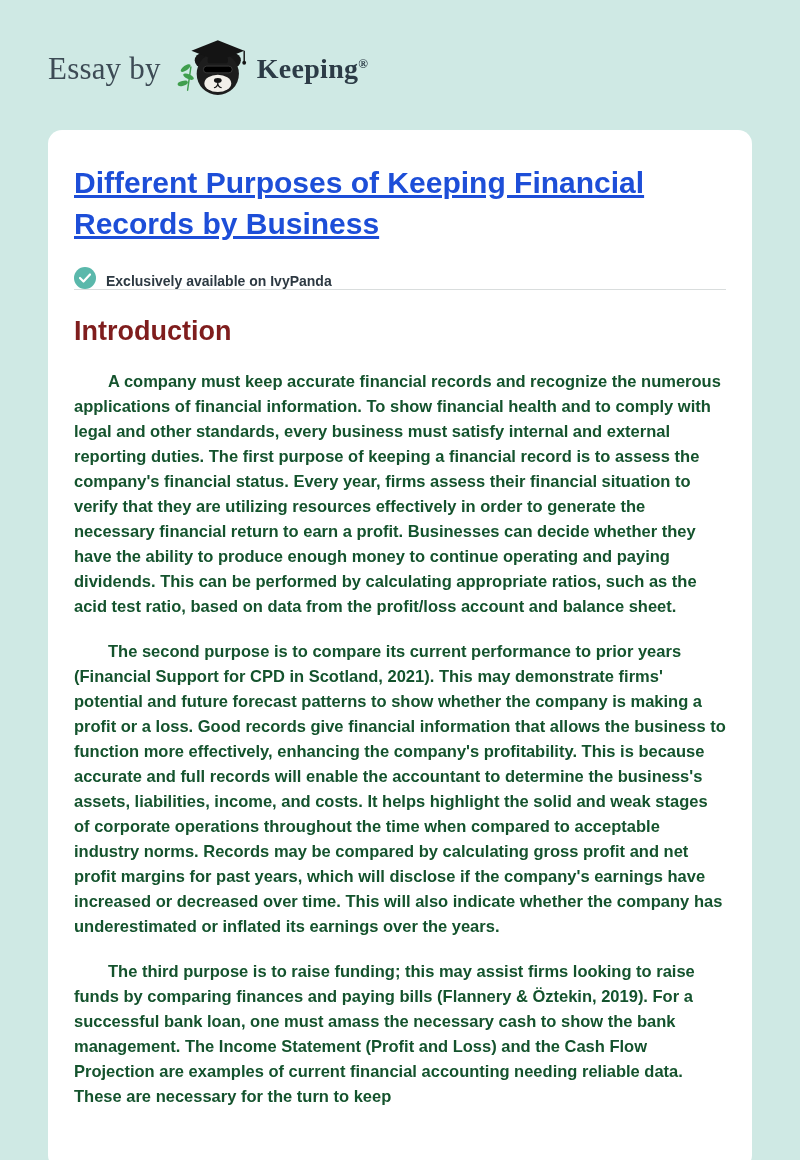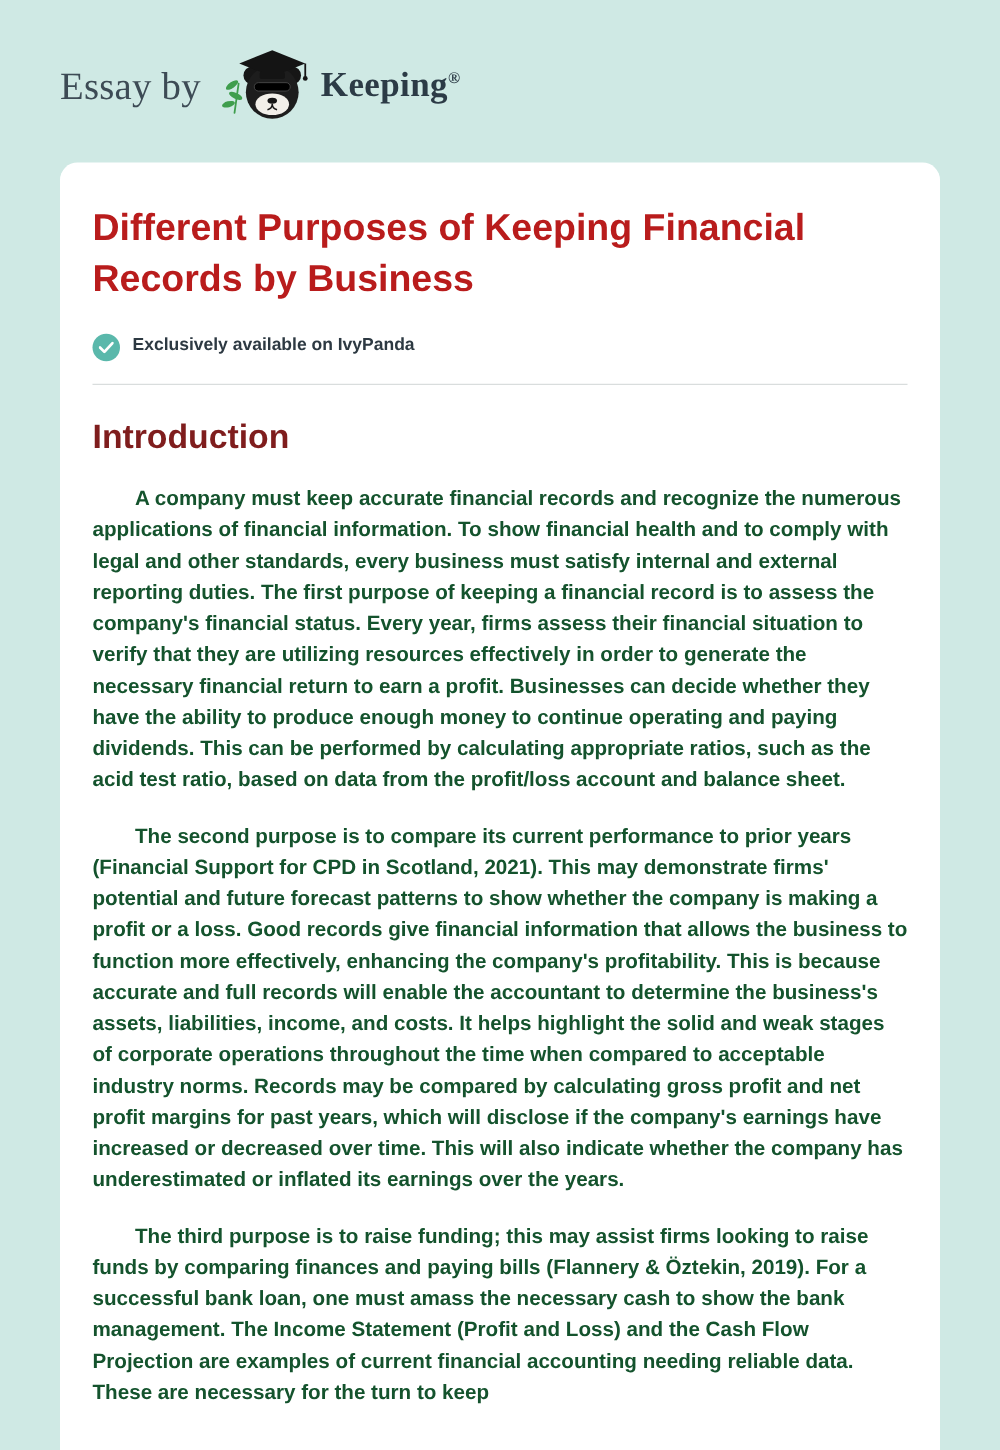--- a/index.html
+++ b/index.html
@@ -49,28 +49,28 @@
     margin: 26px 48px 0 48px;
     background: #ffffff;
     border-radius: 14px;
     padding: 32px 26px 40px 26px;
     min-height: 972px;
   }
   .title {
     font-size: 30px;
     line-height: 1.38;
     font-weight: 700;
-    color: #b91c1c;
+    color: #1d4ed8;
     margin: 0 0 22px 0;
+    text-decoration: underline;
   }
   .avail-row {
     display: flex;
-    align-items: flex-start;
+    align-items: flex-end;
     gap: 10px;
-    margin-bottom: 18px;
   }
   .check-badge {
     width: 22px;
     height: 22px;
     min-width: 22px;
     border-radius: 50%;
     background: #5ab8ab;
     display: flex;
     align-items: center;
     justify-content: center;

